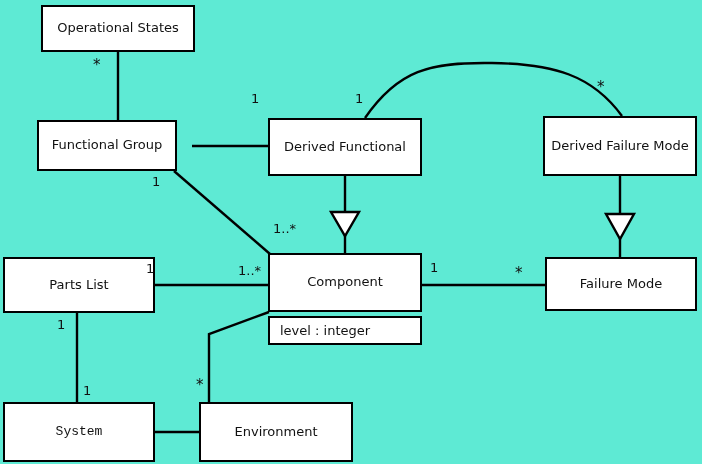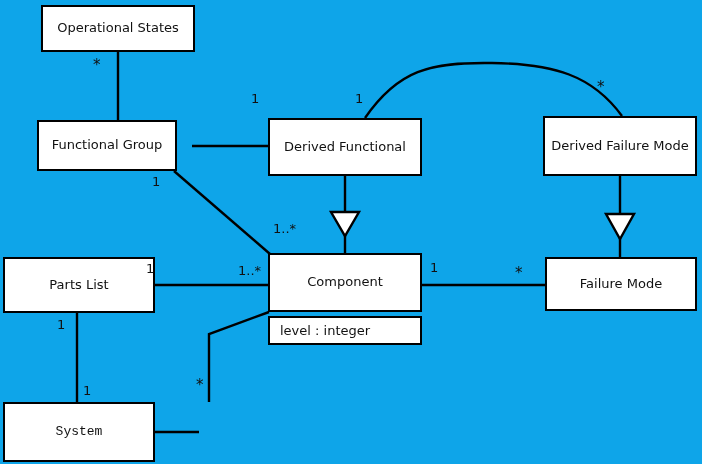--- a/index.html
+++ b/index.html
@@ -4,21 +4,21 @@
 <style>
   html, body {
     margin: 0;
     padding: 0;
     background: #ffffff;
   }
   #diagram-root {
     position: relative;
     width: 702px;
     height: 464px;
-    background: #0ea5e9;
+    background: #5eead4;
     font-family: "DejaVu Sans", sans-serif;
     overflow: hidden;
   }
   #edge-layer {
     position: absolute;
     left: 0;
     top: 0;
     width: 702px;
     height: 464px;
   }
@@ -127,20 +127,23 @@
   </div>
 
   <div class="uml-class" style="left:545px; top:257px; width:152px; height:54px;">
     <span class="uml-class-name">Failure Mode</span>
   </div>
 
   <div class="uml-class" style="left:3px; top:402px; width:152px; height:60px;font-family:Liberation Mono, monospace;">
     <span class="uml-class-name">System</span>
   </div>
 
+  <div class="uml-class" style="left:199px; top:402px; width:154px; height:60px;">
+    <span class="uml-class-name">Environment</span>
+  </div>
 
   <span class="mult-label star" style="left:93px; top:58px;">*</span>
 
   <span class="mult-label" style="left:251px; top:92px;">1</span>
 
   <span class="mult-label" style="left:152px; top:175px;">1</span>
 
   <span class="mult-label" style="left:273px; top:222px;">1..*</span>
 
   <span class="mult-label" style="left:355px; top:92px;">1</span>

